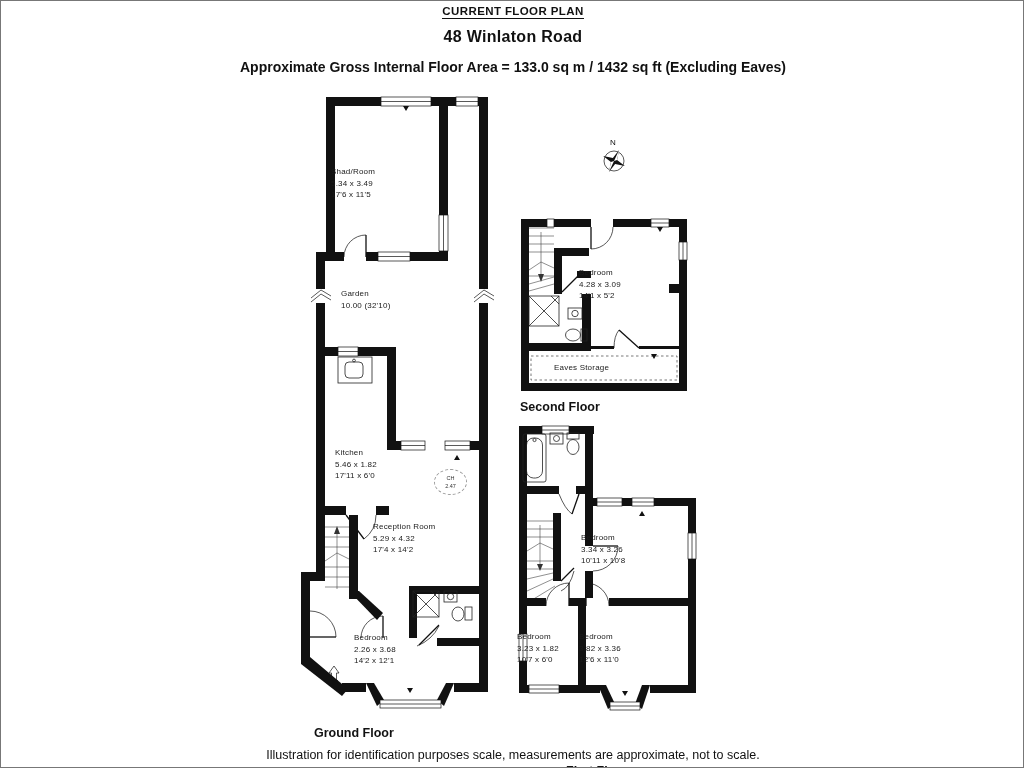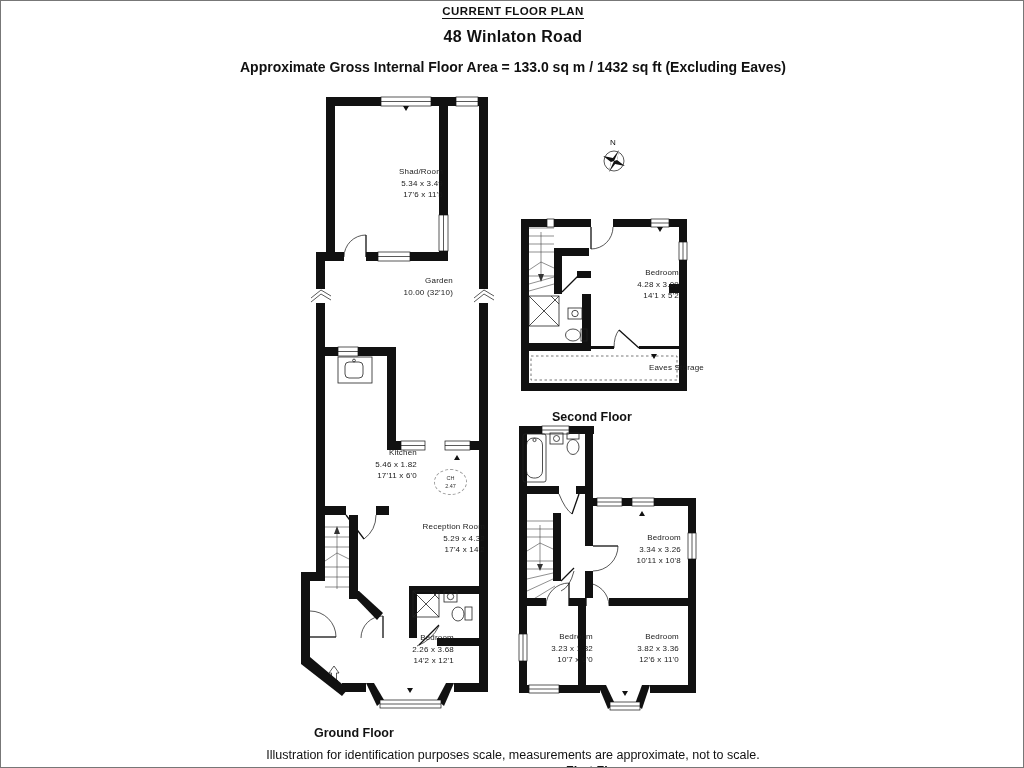--- a/index.html
+++ b/index.html
@@ -3,21 +3,21 @@
 <meta charset="utf-8">
 <style>
   html,body{margin:0;padding:0;background:#fff;}
   .page{position:relative;width:1024px;height:768px;background:#fff;border:1px solid #777;
         box-sizing:border-box;font-family:"Liberation Sans",sans-serif;overflow:hidden;}
   .hdr{position:absolute;left:0;width:1024px;text-align:center;color:#111;}
   .hdr-title{top:4px;font-size:11.5px;font-weight:bold;letter-spacing:.4px;}
   .hdr-title span{border-bottom:1.5px solid #111;padding-bottom:1px;}
   .hdr-address{top:27px;font-size:16px;font-weight:bold;letter-spacing:.3px;}
   .hdr-area{top:58px;font-size:14px;font-weight:bold;}
-  .room-lbl{position:absolute;text-align:right;font-size:8px;line-height:11.5px;color:#1a1a1a;letter-spacing:.2px;}
+  .room-lbl{position:absolute;text-align:left;font-size:8px;line-height:11.5px;color:#1a1a1a;letter-spacing:.2px;}
   .floor-lbl{position:absolute;font-size:12.5px;font-weight:bold;color:#111;}
   .footer{position:absolute;left:0;top:747px;width:1024px;text-align:center;font-size:12.5px;color:#111;}
   .ch-bubble{position:absolute;left:433px;top:468px;width:31px;height:24px;border:1px dashed #9a9a9a;
              border-radius:50%;font-size:5.5px;line-height:8px;text-align:center;color:#333;
              display:flex;flex-direction:column;justify-content:center;}
   .in-lbl{position:absolute;left:325px;top:678px;width:18px;text-align:center;font-size:6.5px;font-weight:bold;color:#111;}
   .compass-n{position:absolute;left:601px;top:137px;width:22px;text-align:center;font-size:8px;color:#111;}
   svg{position:absolute;}
   .wall{fill:#111;}
   .thin{stroke:#111;stroke-width:0.7;fill:none;}
@@ -193,21 +193,21 @@
         <polygon fill="#111" points="112,604 109,599 115,599"></polygon>
       </g>
     </g>
   </svg>
 
   <div class="room-lbl" style="left:330px;top:165px;width:112px;">
     <div>Shad/Room</div>
     <div>5.34 x 3.49</div>
     <div>17'6 x 11'5</div>
   </div>
-  <div class="room-lbl" style="left:340px;top:274px;width:112px;">
+  <div class="room-lbl" style="left:340px;top:287px;width:112px;">
     <div>Garden</div>
     <div>10.00 (32'10)</div>
   </div>
   <div class="room-lbl" style="left:334px;top:446px;width:82px;">
     <div>Kitchen</div>
     <div>5.46 x 1.82</div>
     <div>17'11 x 6'0</div>
   </div>
   <div class="ch-bubble">
     <span>CH</span>
@@ -300,21 +300,21 @@
   </svg>
 
   <div class="room-lbl" style="left:578px;top:266px;width:100px;">
     <div>Bedroom</div>
     <div>4.28 x 3.09</div>
     <div>14'1 x 5'2</div>
   </div>
   <div class="room-lbl" style="left:553px;top:361px;width:150px;">
     <div>Eaves Storage</div>
   </div>
-  <div class="floor-lbl" style="left:519px;top:409px;margin-left:32px;">Second Floor</div>
+  <div class="floor-lbl" style="left:519px;top:399px;">Second Floor</div>
 
   <svg style="left:513px;top:420px;" width="190" height="300" viewBox="0 0 190 300">
     <g>
       <rect class="wall" x="5" y="5" width="23" height="8"></rect>
       <g>
         <rect class="win" x="28" y="5" width="27" height="8"></rect>
           <line class="thin" x1="28" y1="9" x2="55" y2="9"></line>
       </g>
       <rect class="wall" x="55" y="5" width="25" height="8"></rect>
       <rect class="wall" x="71" y="5" width="8" height="72"></rect>

